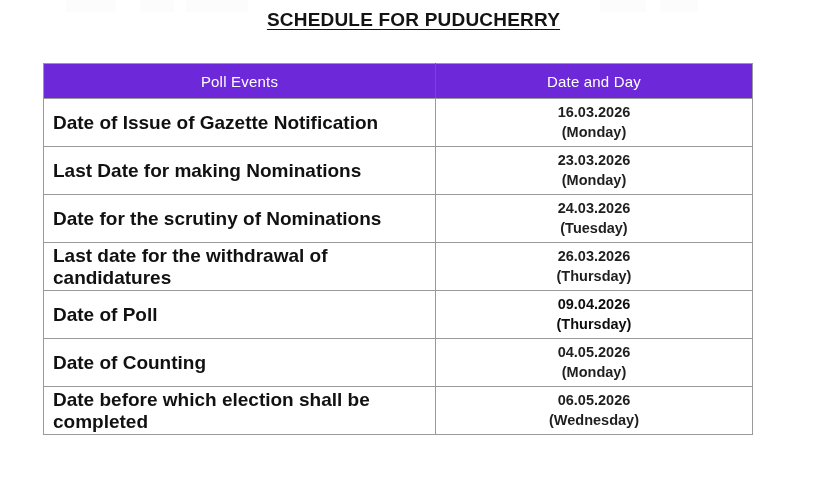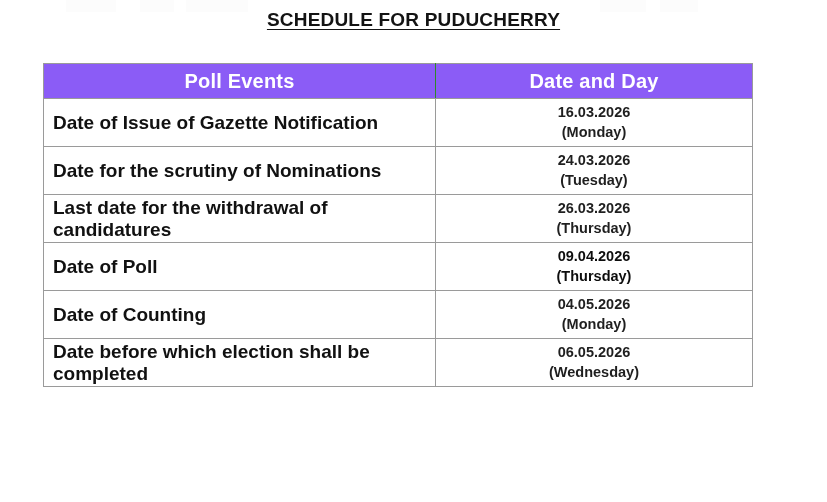--- a/index.html
+++ b/index.html
@@ -60,24 +60,24 @@
   table.schedule col.c-event { width: 392px; }
   table.schedule col.c-date  { width: 317px; }
 
   table.schedule th,
   table.schedule td {
     border: 1px solid #9a9a9a;
     vertical-align: middle;
   }
 
   thead th {
-    background: #8b5cf6;
+    background: #6d28d9;
     color: #ffffff;
-    font-size: 20px;
-    font-weight: bold;
+    font-size: 15px;
+    font-weight: normal;
     text-align: center;
     height: 34px;
     padding: 0 6px;
     border-color: #3fae32;
     letter-spacing: 0.2px;
   }
   thead th.th-event { border-right-color: #2f8a28; }
 
   tbody td {
     height: 47px;
@@ -148,20 +148,27 @@
       </thead>
       <tbody>
         <tr>
           <td class="event-cell">Date of Issue of Gazette Notification</td>
           <td class="date-cell">
             <span class="date-line">16.03.2026</span>
             <span class="day-line">(Monday)</span>
           </td>
         </tr>
         <tr>
+          <td class="event-cell">Last Date for making Nominations</td>
+          <td class="date-cell">
+            <span class="date-line">23.03.2026</span>
+            <span class="day-line">(Monday)</span>
+          </td>
+        </tr>
+        <tr>
           <td class="event-cell">Date for the scrutiny of Nominations</td>
           <td class="date-cell">
             <span class="date-line">24.03.2026</span>
             <span class="day-line">(Tuesday)</span>
           </td>
         </tr>
         <tr>
           <td class="event-cell">Last date for the withdrawal of candidatures</td>
           <td class="date-cell">
             <span class="date-line">26.03.2026</span>

